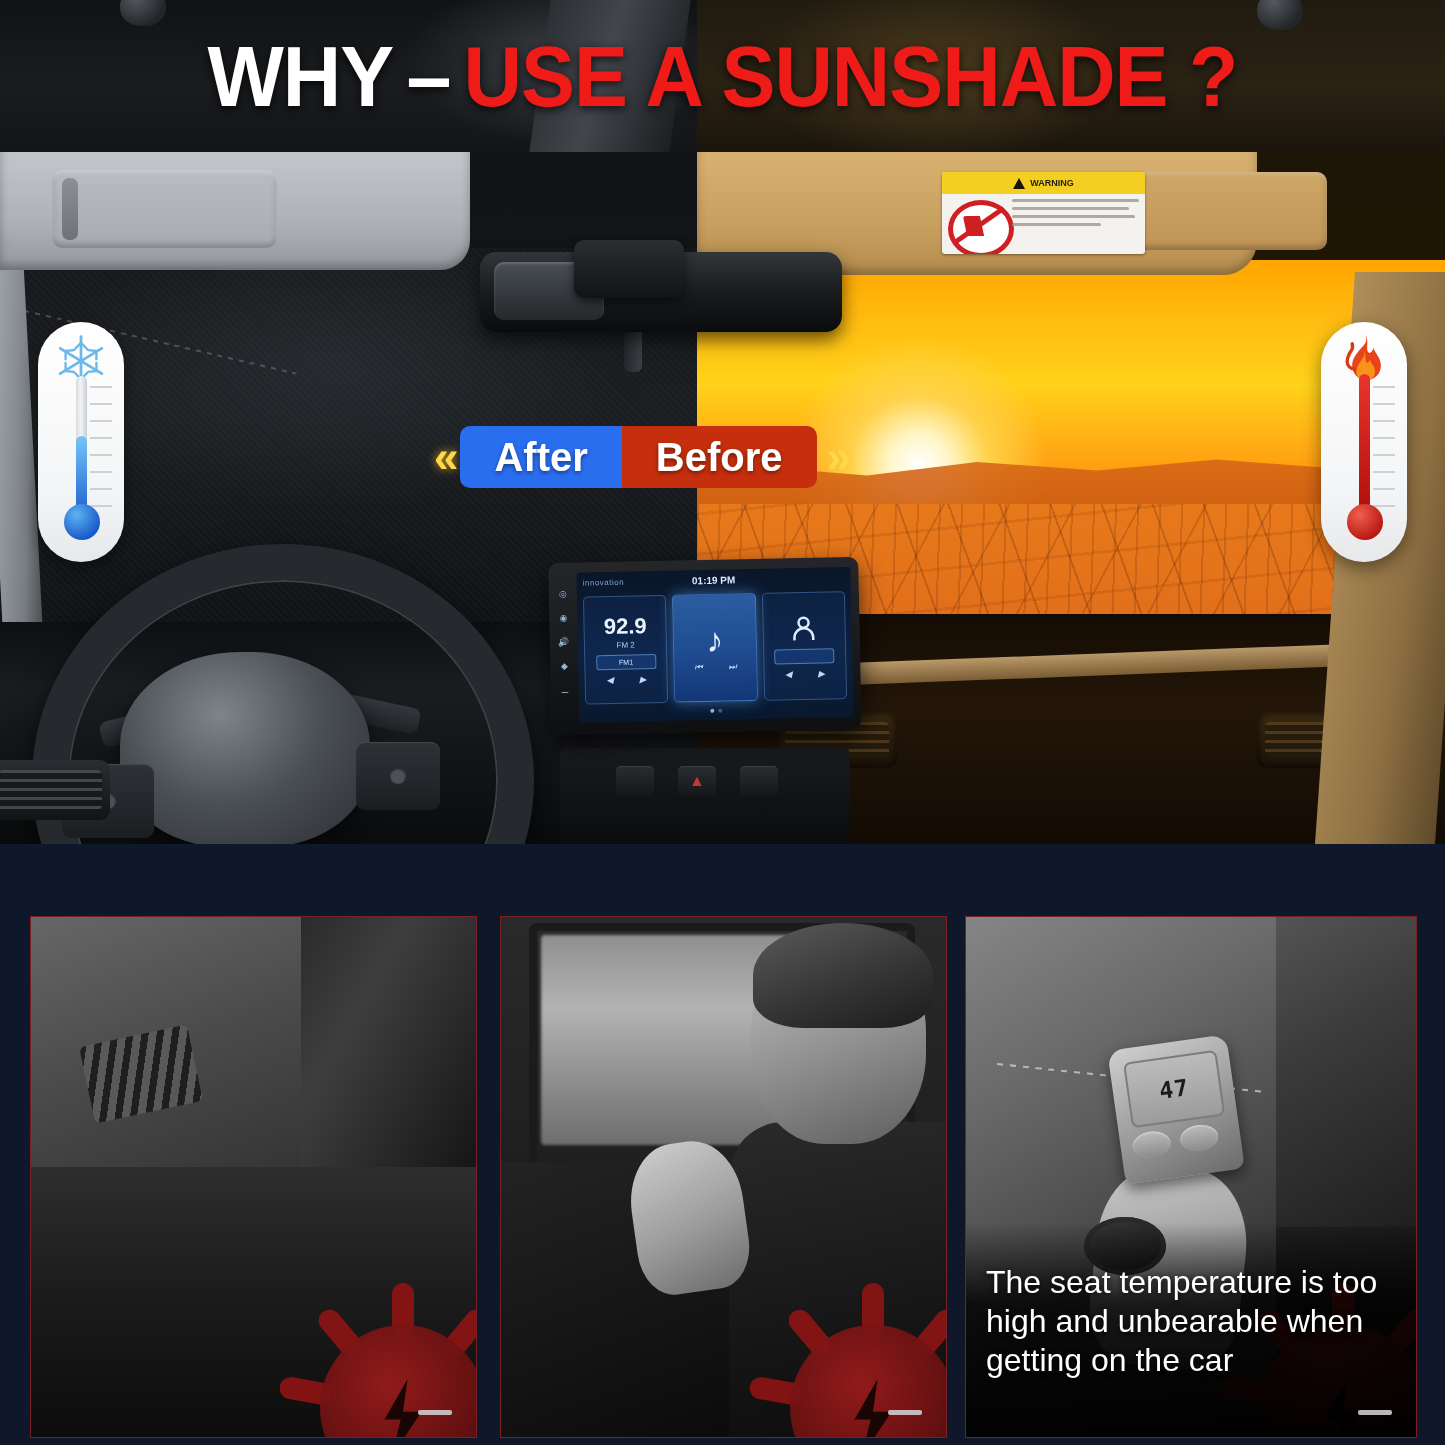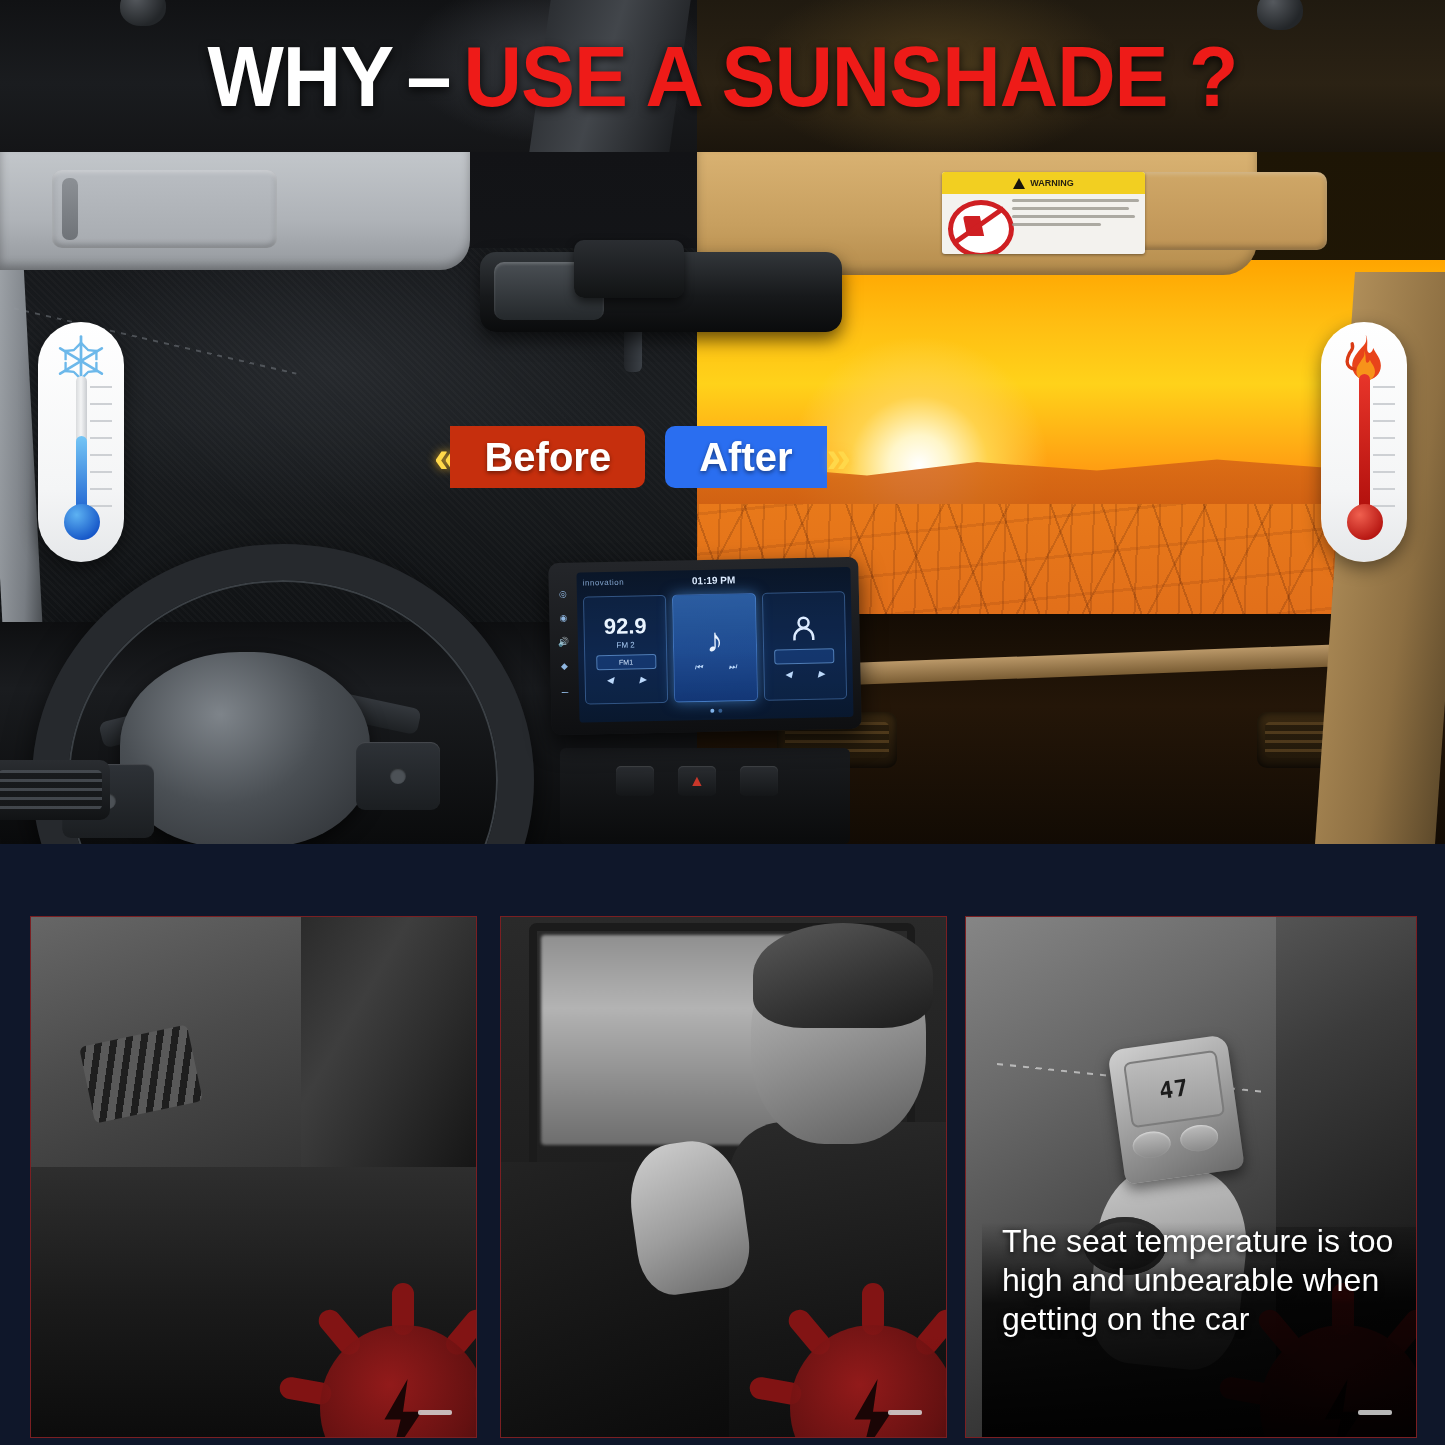--- a/index.html
+++ b/index.html
@@ -558,23 +558,23 @@
   }
   .ir-watch{
     position:absolute;left:118px;top:300px;width:82px;height:58px;
     border-radius:50%;
     background:linear-gradient(160deg,#3a3a3a,#151515);
     box-shadow:inset 0 0 0 5px #2a2a2a;
   }
 
   
   .cap-wrap{
-    position:absolute;left:16px;right:0;bottom:0;height:215px;
+    position:absolute;left:0;right:0;bottom:0;height:215px;
     background:linear-gradient(180deg,rgba(0,0,0,0) 0%,rgba(0,0,0,.82) 38%,rgba(0,0,0,.97) 100%);
-    display:flex;align-items:flex-start;
+    display:flex;align-items:center;
   }
   .caption{
     color:#ffffff;font-size:32px;line-height:1.22;
     padding:0 14px 16px 20px;
     text-shadow:0 2px 6px rgba(0,0,0,.95);
   }
   .cap-dash{
     position:absolute;right:24px;bottom:22px;
     width:34px;height:5px;background:#d7d7d7;border-radius:2px;opacity:.85;
   }
@@ -715,22 +715,22 @@
         <path d="M18 14c2 6-1 8-3 11-2 4-3 6-3 10 0 5 4 9 9 9" fill="none" stroke="#d93a14" stroke-width="4" stroke-linecap="round"></path>
       </svg>
       <div class="ticks"></div>
       <div class="tube"></div>
       <div class="fill"></div>
       <div class="bulb"></div>
     </div>
 
     <div class="badges">
       <span class="chev">«</span>
+      <span class="badge badge-after">After</span>
       <span class="badge badge-before">Before</span>
-      <span class="badge badge-after">After</span>
       <span class="chev">»</span>
     </div>
 
     <div class="screen-bezel">
       <div class="scr-side">
         <span>◎</span>
         <span>◉</span>
         <span>🔊</span>
         <span>◆</span>
         <span>⚊</span>

